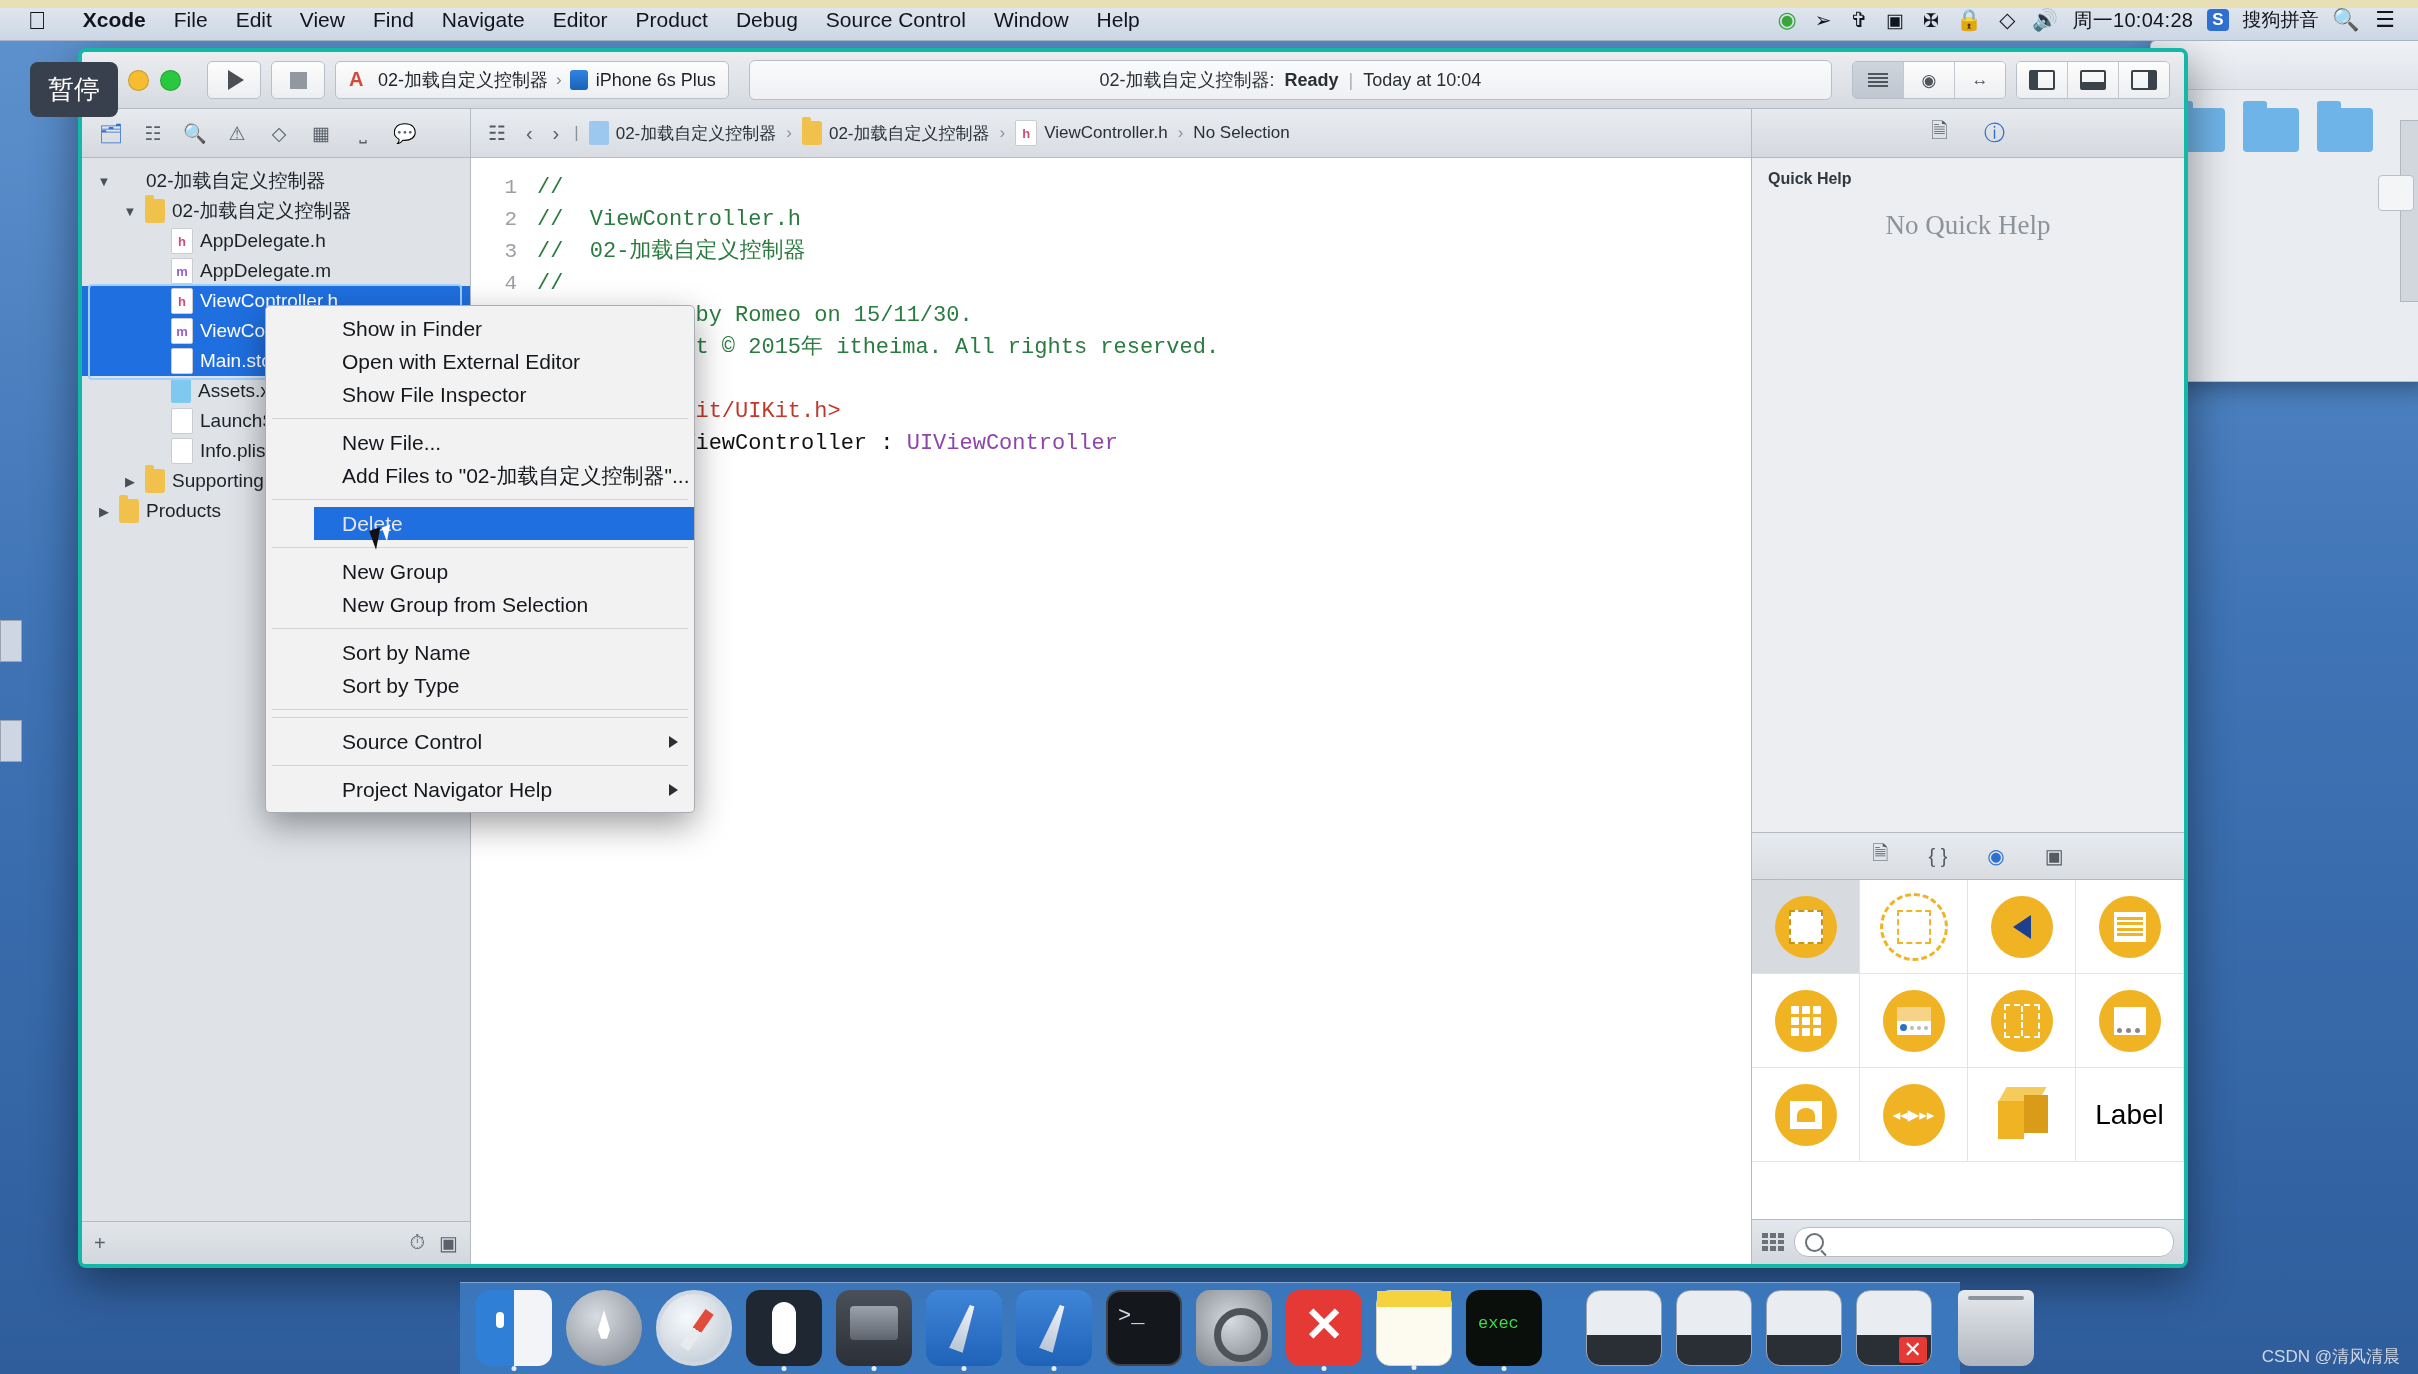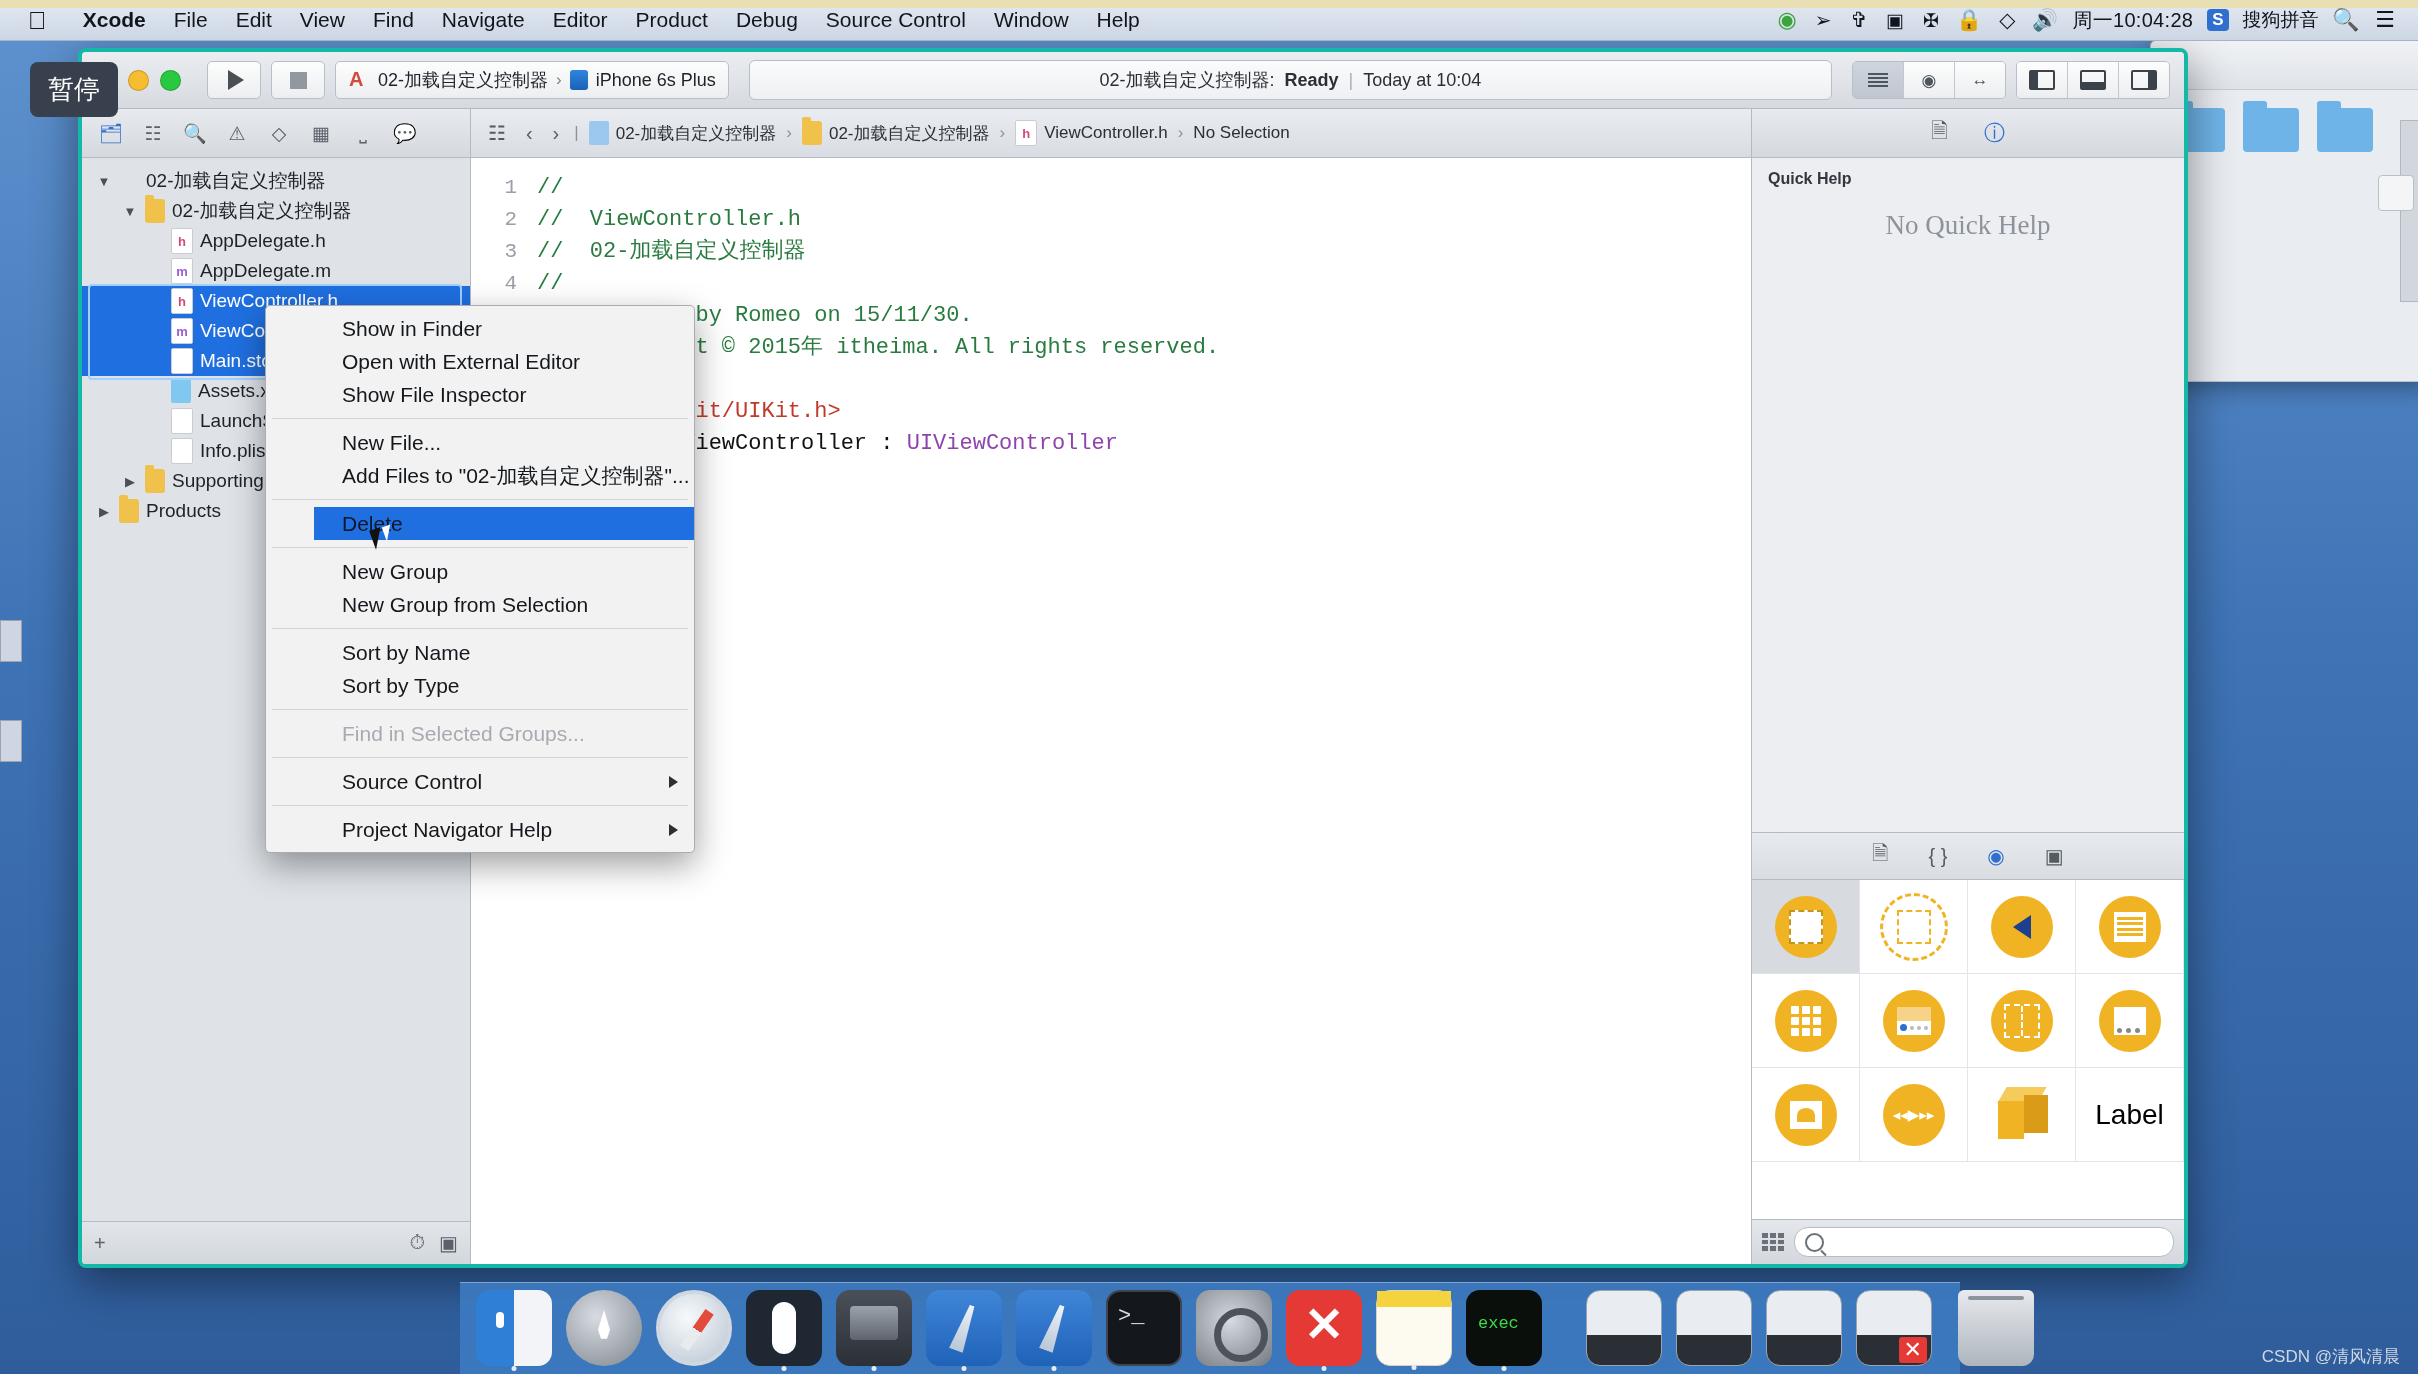--- a/index.html
+++ b/index.html
@@ -191,21 +191,21 @@
   .mag:after{content:"";position:absolute;right:-5px;bottom:-4px;width:7px;height:2px;background:#6b7179;transform:rotate(45deg);}
 
   
   #ctxmenu{
     position:absolute;left:265px;top:305px;width:428px;
     background:#f2f2f2;border:1px solid #a9adb3;border-radius:5px;
     box-shadow:0 12px 34px rgba(0,0,0,.38);
     z-index:60;padding:6px 0;font-size:21px;color:#14181d;
   }
   #ctxmenu .mrow{height:33px;display:flex;align-items:center;padding:0 16px 0 28px;white-space:nowrap;margin-left:48px;}
-  #ctxmenu .mrow.hl{background:#1f6fe0;color:#0f172a;}
+  #ctxmenu .mrow.hl{background:#1f6fe0;color:#e5e5e5;}
   #ctxmenu .mrow.dis{color:#a7abb1;}
   #ctxmenu .mrow .arrow{margin-left:auto;width:0;height:0;border-left:9px solid #2a2f35;
      border-top:6px solid transparent;border-bottom:6px solid transparent;}
   #ctxmenu .msep{height:1px;background:#d2d4d8;margin:7px 6px;}
   #cursor{position:absolute;left:372px;top:527px;width:0;height:0;z-index:70;
     border-left:12px solid #111;border-right:8px solid transparent;border-bottom:20px solid transparent;
     transform:rotate(-20deg);}
   #cursor:after{content:"";position:absolute;left:1px;top:1px;
     border-left:9px solid #fff;border-right:6px solid transparent;border-bottom:15px solid transparent;}
 
@@ -658,23 +658,20 @@
       <span>New Group from Selection</span>
     </div>
     <div class="msep"></div>
     <div class="mrow">
       <span>Sort by Name</span>
     </div>
     <div class="mrow">
       <span>Sort by Type</span>
     </div>
     <div class="msep"></div>
-    <div class="mrow dis">
-      <span>Find in Selected Groups...</span>
-    </div>
     <div class="msep"></div>
     <div class="mrow">
       <span>Source Control</span>
       <span class="arrow"></span>
     </div>
     <div class="msep"></div>
     <div class="mrow">
       <span>Project Navigator Help</span>
       <span class="arrow"></span>
     </div>

